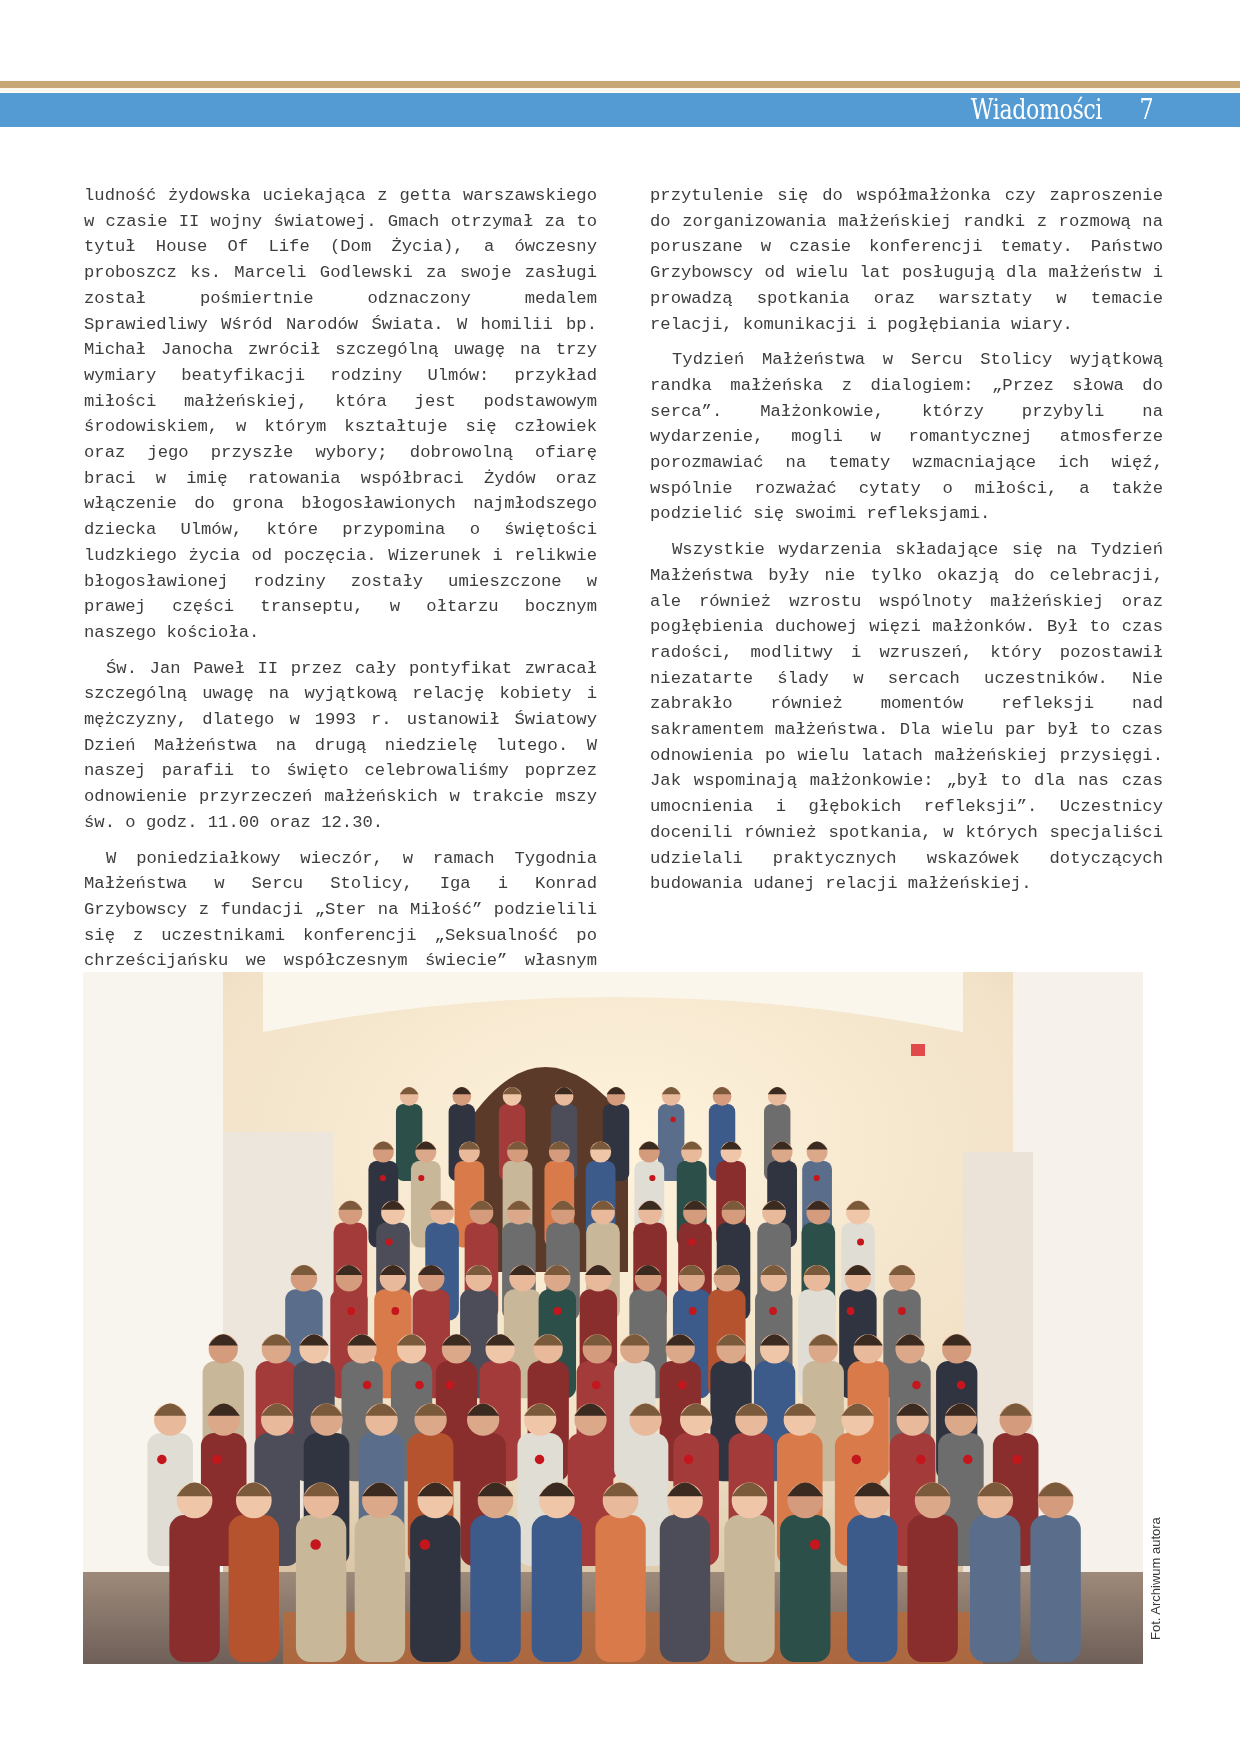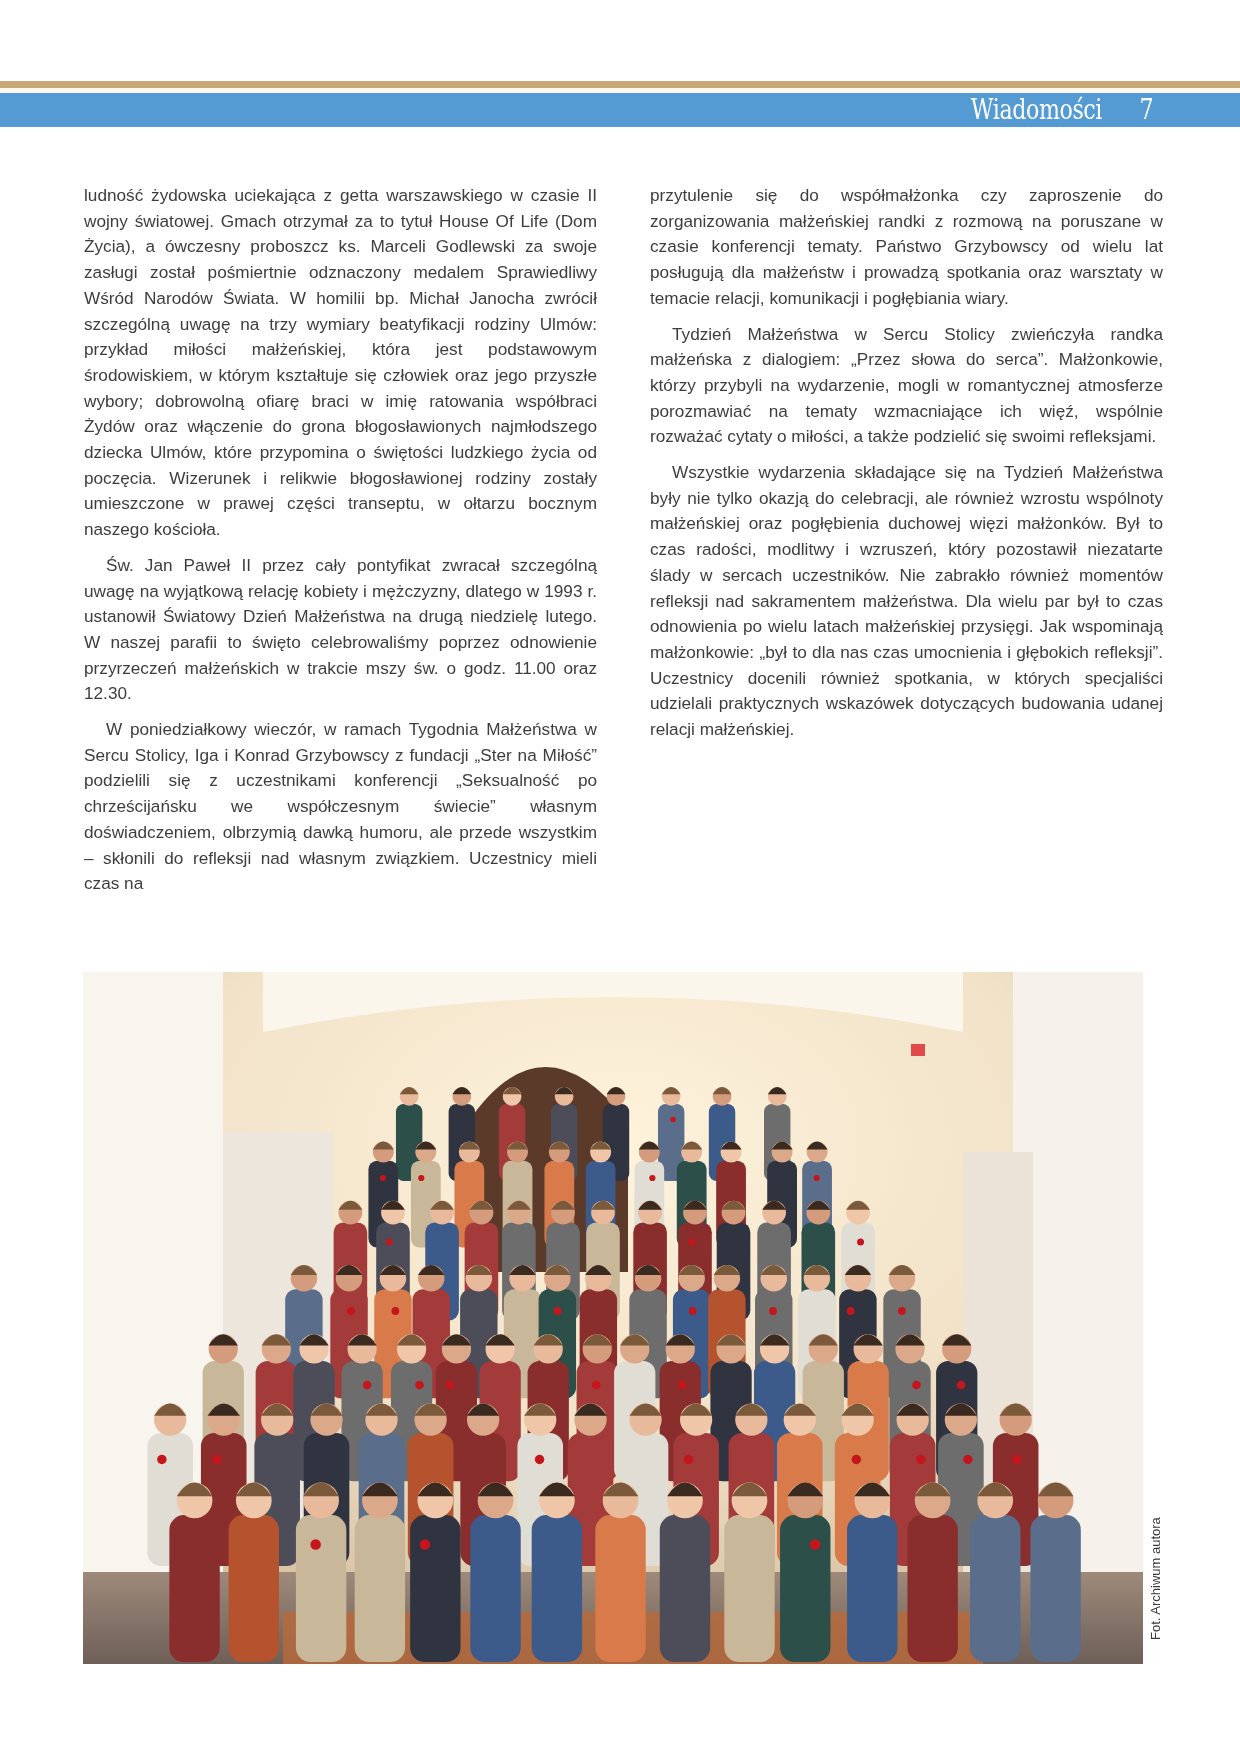--- a/index.html
+++ b/index.html
@@ -2,21 +2,21 @@
 <html><head>
   <meta charset="utf-8">
   <style>
     html, body { margin: 0; padding: 0; background: #ffffff; }
     body { width: 1240px; height: 1754px; position: relative; overflow: hidden; font-family: "Liberation Sans", sans-serif; }
     .gold-rule { position: absolute; left: 0; top: 81px; width: 1240px; height: 7px; background: #c7a775; }
     .cream-gap { position: absolute; left: 0; top: 88px; width: 1240px; height: 4px; background: #fbf8ee; }
     .header-band { position: absolute; left: 0; top: 93px; width: 1240px; height: 34px; background: #549bd4; }
     .header-title { position: absolute; right: 138px; top: 94px; color: #ffffff; font-family: "DejaVu Serif", serif; font-size: 27px; letter-spacing: -0.5px; transform: scaleX(0.82); transform-origin: right center; line-height: 32px; }
     .page-num { position: absolute; right: 85px; top: 94px; color: #ffffff; font-family: "DejaVu Serif", serif; font-size: 27px; line-height: 32px; transform: scaleX(0.82); }
-    .col { position: absolute; top: 183px; width: 513px; color: #3d3d3d; font-family: Liberation Sans, sans-serif; font-size: 17.2px; line-height: 25.7px; }
+    .col { position: absolute; top: 183px; width: 513px; color: #3d3d3d; font-family: Liberation Mono, monospace; font-size: 17.2px; line-height: 25.7px; }
     .col.left { left: 84px; }
     .col.right { left: 650px; }
     .col p { margin: 0 0 10px 0; text-align: justify; text-align-last: left; hyphens: none; }
     .col p.indent { text-indent: 22px; }
     .photo { position: absolute; left: 83px; top: 972px; width: 1060px; height: 692px; overflow: hidden; background: #d9c4a8; }
     .photo svg { display: block; }
     .credit { position: absolute; left: 1148px; top: 1640px; transform: rotate(-90deg); transform-origin: left top; color: #3a3a3a; font-size: 13px; font-family: "Liberation Sans", sans-serif; white-space: nowrap; }
   </style>
 </head>
 <body>
@@ -28,21 +28,21 @@
 <div class="page-num">7</div>
 
 <div class="col left">
   <p>ludność żydowska uciekająca z getta warszawskiego w czasie II wojny światowej. Gmach otrzymał za to tytuł House Of Life (Dom Życia), a ówczesny proboszcz ks. Marceli Godlewski za swoje zasługi został pośmiertnie odznaczony medalem Sprawiedliwy Wśród Narodów Świata. W homilii bp. Michał Janocha zwrócił szczególną uwagę na trzy wymiary beatyfikacji rodziny Ulmów: przykład miłości małżeńskiej, która jest podstawowym środowiskiem, w którym kształtuje się człowiek oraz jego przyszłe wybory; dobrowolną ofiarę braci w imię ratowania współbraci Żydów oraz włączenie do grona błogosławionych najmłodszego dziecka Ulmów, które przypomina o świętości ludzkiego życia od poczęcia. Wizerunek i relikwie błogosławionej rodziny zostały umieszczone w prawej części transeptu, w ołtarzu bocznym naszego kościoła.</p>
   <p class="indent">Św. Jan Paweł II przez cały pontyfikat zwracał szczególną uwagę na wyjątkową relację kobiety i mężczyzny, dlatego w 1993 r. ustanowił Światowy Dzień Małżeństwa na drugą niedzielę lutego. W naszej parafii to święto celebrowaliśmy poprzez odnowienie przyrzeczeń małżeńskich w trakcie mszy św. o godz. 11.00 oraz 12.30.</p>
   <p class="indent">W poniedziałkowy wieczór, w ramach Tygodnia Małżeństwa w Sercu Stolicy, Iga i Konrad Grzybowscy z fundacji „Ster na Miłość” podzielili się z uczestnikami konferencji „Seksualność po chrześcijańsku we współczesnym świecie” własnym doświadczeniem, olbrzymią dawką humoru, ale przede wszystkim – skłonili do refleksji nad własnym związkiem. Uczestnicy mieli czas na</p>
 </div>
 
 <div class="col right">
   <p>przytulenie się do współmałżonka czy zaproszenie do zorganizowania małżeńskiej randki z rozmową na poruszane w czasie konferencji tematy. Państwo Grzybowscy od wielu lat posługują dla małżeństw i prowadzą spotkania oraz warsztaty w temacie relacji, komunikacji i pogłębiania wiary.</p>
-  <p class="indent">Tydzień Małżeństwa w Sercu Stolicy zwieńczyła randka małżeńska z dialogiem: „Przez słowa do serca”. Małżonkowie, którzy przybyli na wydarzenie, mogli w romantycznej atmosferze porozmawiać na tematy wzmacniające ich więź, wspólnie rozważać cytaty o miłości, a także podzielić się swoimi refleksjami.</p>
+  <p class="indent">Tydzień Małżeństwa w Sercu Stolicy wyjątkową randka małżeńska z dialogiem: „Przez słowa do serca”. Małżonkowie, którzy przybyli na wydarzenie, mogli w romantycznej atmosferze porozmawiać na tematy wzmacniające ich więź, wspólnie rozważać cytaty o miłości, a także podzielić się swoimi refleksjami.</p>
   <p class="indent">Wszystkie wydarzenia składające się na Tydzień Małżeństwa były nie tylko okazją do celebracji, ale również wzrostu wspólnoty małżeńskiej oraz pogłębienia duchowej więzi małżonków. Był to czas radości, modlitwy i wzruszeń, który pozostawił niezatarte ślady w sercach uczestników. Nie zabrakło również momentów refleksji nad sakramentem małżeństwa. Dla wielu par był to czas odnowienia po wielu latach małżeńskiej przysięgi. Jak wspominają małżonkowie: „był to dla nas czas umocnienia i głębokich refleksji”. Uczestnicy docenili również spotkania, w których specjaliści udzielali praktycznych wskazówek dotyczących budowania udanej relacji małżeńskiej.</p>
 </div>
 
 <div class="photo" title="Group photo of participants holding red roses on church stairs">
   <svg width="1060" height="692" viewBox="0 0 1060 692">
     <defs>
       <radialGradient id="glow" cx="0.5" cy="0.25" r="0.7">
         <stop offset="0" stop-color="#fff3dc"></stop>
         <stop offset="0.6" stop-color="#f1e2c8"></stop>
         <stop offset="1" stop-color="#d8c2a3"></stop>

